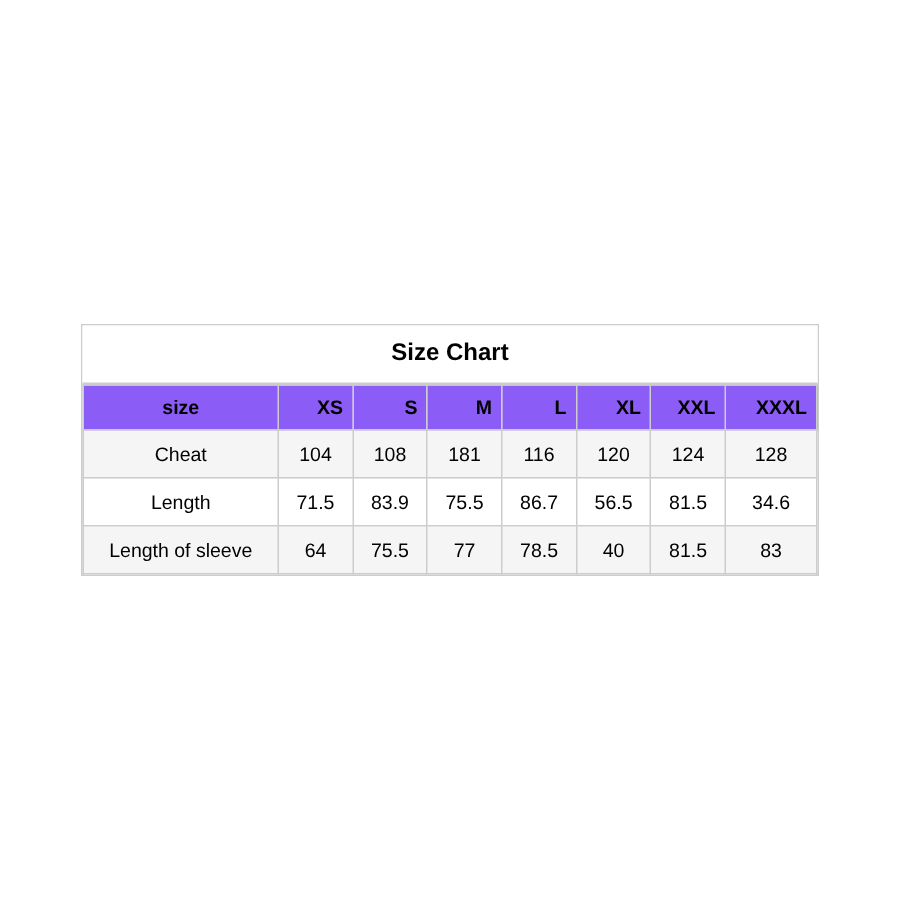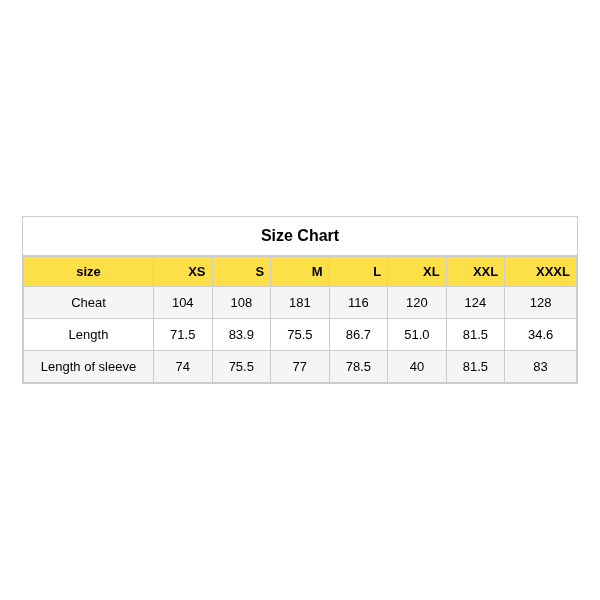--- a/index.html
+++ b/index.html
@@ -12,41 +12,41 @@
       width: 600px;
       height: 600px;
       background: #ffffff;
       display: flex;
       align-items: center;
       justify-content: center;
       font-family: Arial, sans-serif;
     }
 
     .table-container {
-      width: 556px;
+      width: 492px;
       border: 1px solid #cccccc;
     }
 
     .table-title {
       text-align: center;
       padding: 10px;
       font-size: 16px;
       font-weight: bold;
       background: #ffffff;
       border-bottom: 1px solid #cccccc;
     }
 
     table {
       width: 100%;
       border-collapse: collapse;
       font-size: 13px;
     }
 
     thead tr {
-      background: #fde047;
+      background: #8b5cf6;
     }
 
     thead th {
       padding: 7px 6px;
       text-align: right;
       font-weight: bold;
       border: 1px solid #cccccc;
     }
 
     thead th:first-child {
@@ -103,27 +103,27 @@
           <td>120</td>
           <td>124</td>
           <td>128</td>
         </tr>
         <tr>
           <td>Length</td>
           <td>71.5</td>
           <td>83.9</td>
           <td>75.5</td>
           <td>86.7</td>
-          <td>51.0</td>
+          <td>56.5</td>
           <td>81.5</td>
           <td>34.6</td>
         </tr>
         <tr>
           <td>Length of sleeve</td>
-          <td>74</td>
+          <td>64</td>
           <td>75.5</td>
           <td>77</td>
           <td>78.5</td>
           <td>40</td>
           <td>81.5</td>
           <td>83</td>
         </tr>
       </tbody>
   </table>
 </div>

